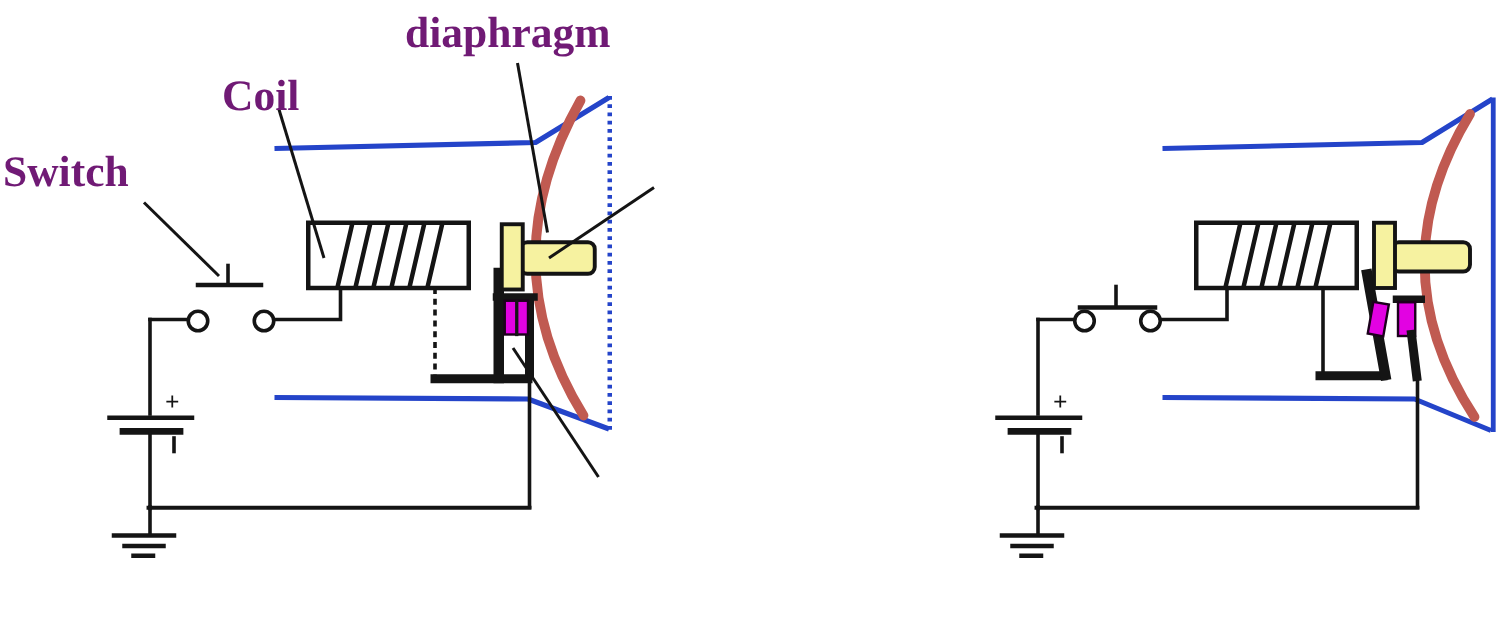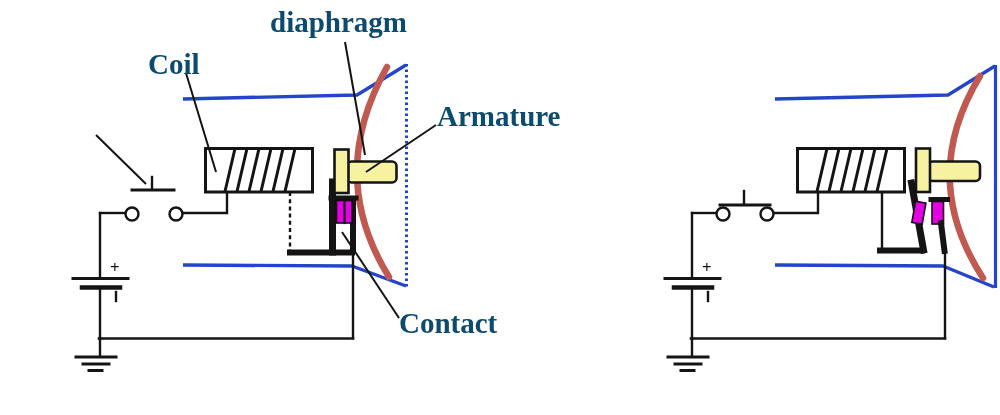--- a/index.html
+++ b/index.html
@@ -7,21 +7,21 @@
     position:relative;
     width:1000px;height:415px;
     background:var(--background,#fff);
     overflow:hidden;
     font-family:"Liberation Serif",serif;
   }
   #fig{position:absolute;left:0;top:0;}
   .lbl{
     position:absolute;
     font:bold 29px/1.0 "Liberation Serif",serif;
-    color:#0c4a6e;
+    color:#701a75;
     white-space:nowrap;
   }
   .plus{
     position:absolute;
     font:bold 17px/1.0 "Liberation Serif",serif;
     color:#141414;
   }
   
   .bl{stroke:var(--horn-blue,#2444c9);fill:none;}
   .rd{stroke:var(--diaphragm-red,#c05a51);fill:none;}
@@ -141,20 +141,19 @@
       <path class="bk" stroke-width="6" d="M941,223 L944.5,251"></path>
       <path class="bk" stroke-width="2.4" d="M945,251 L945,338"></path>
     </g>
 
     <g>
       <rect class="yl" stroke-width="2.6" rx="4.5" x="928" y="161.5" width="52" height="19.5"></rect>
       <rect class="yl" stroke-width="2.6" x="916" y="148.5" width="14" height="43.5"></rect>
     </g>
   </svg>
 
+  <div class="lbl" style="left:2px;top:101px">Switch</div>
   <div class="lbl" style="left:148px;top:50px">Coil</div>
   <div class="lbl" style="left:270px;top:8px">diaphragm</div>
-  <div class="lbl" style="left:437px;top:102px">Armature</div>
-  <div class="lbl" style="left:399px;top:309px">Contact</div>
 
   <div class="plus" style="left:110px;top:259px">+</div>
   <div class="plus" style="left:702px;top:259px">+</div>
 </div>
 
 </body></html>

